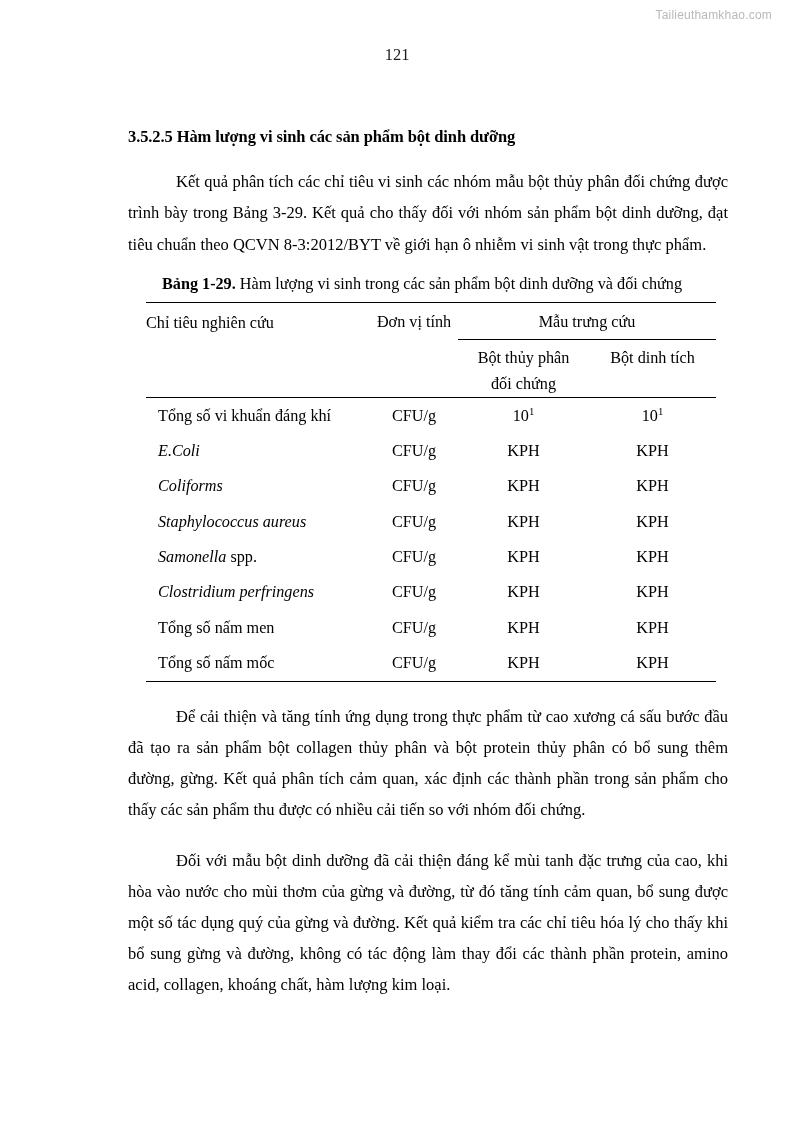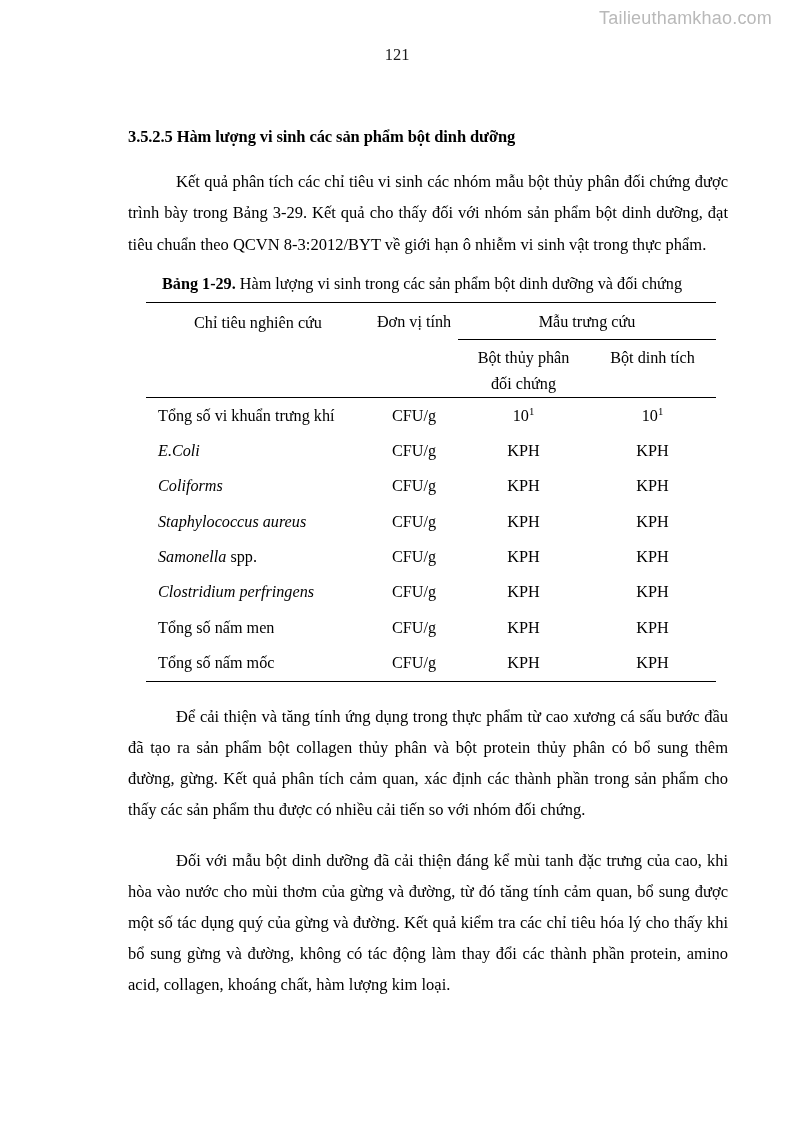--- a/index.html
+++ b/index.html
@@ -17,21 +17,21 @@
     height: 1123px;
     background: #ffffff;
     overflow: hidden;
     box-sizing: border-box;
   }
   .watermark {
     position: absolute;
     top: 8px;
     right: 22px;
     font-family: "Liberation Sans", "DejaVu Sans", sans-serif;
-    font-size: 18px;
+    font-size: 12px;
     color: #b9b9b9;
     letter-spacing: 0.2px;
     white-space: nowrap;
   }
   .page-number {
     position: absolute;
     top: 45px;
     left: 0;
     width: 794px;
     text-align: center;
@@ -100,21 +100,20 @@
   .hdr-span {
     text-align: center;
     padding-top: 7px !important;
     line-height: 1.6;
   }
   .span-rule {
     border-bottom: 1.1px solid #000;
     padding-bottom: 3px !important;
   }
   .hdr-indicator {
-    text-align: center;
     padding-top: 8px !important;
     line-height: 1.6;
   }
   .hdr-sub {
     text-align: center;
     line-height: 1.62;
     padding-top: 5px !important;
     margin-top: 16px;
   }
   .hdr-sub .sub2 { display: block; }
@@ -181,21 +180,21 @@
             <span>Bột thủy phân</span>
             <span class="sub2">đối chứng</span>
           </td>
           <td class="hdr-sub">Bột dinh tích</td>
         </tr>
         <tr class="rule-mid">
           <td colspan="4"></td>
         </tr>
 
         <tr>
-          <td class="cell-name"><span class="it"></span><span>Tổng số vi khuẩn trưng khí</span></td>
+          <td class="cell-name"><span class="it"></span><span>Tổng số vi khuẩn đáng khí</span></td>
           <td class="cell-unit">CFU/g</td>
           <td class="cell-val"><span>10</span><sup>1</sup></td>
           <td class="cell-val"><span>10</span><sup>1</sup></td>
         </tr>
 
         <tr>
           <td class="cell-name"><span class="it">E.Coli</span><span></span></td>
           <td class="cell-unit">CFU/g</td>
           <td class="cell-val"><span>KPH</span><sup></sup></td>
           <td class="cell-val"><span>KPH</span><sup></sup></td>

